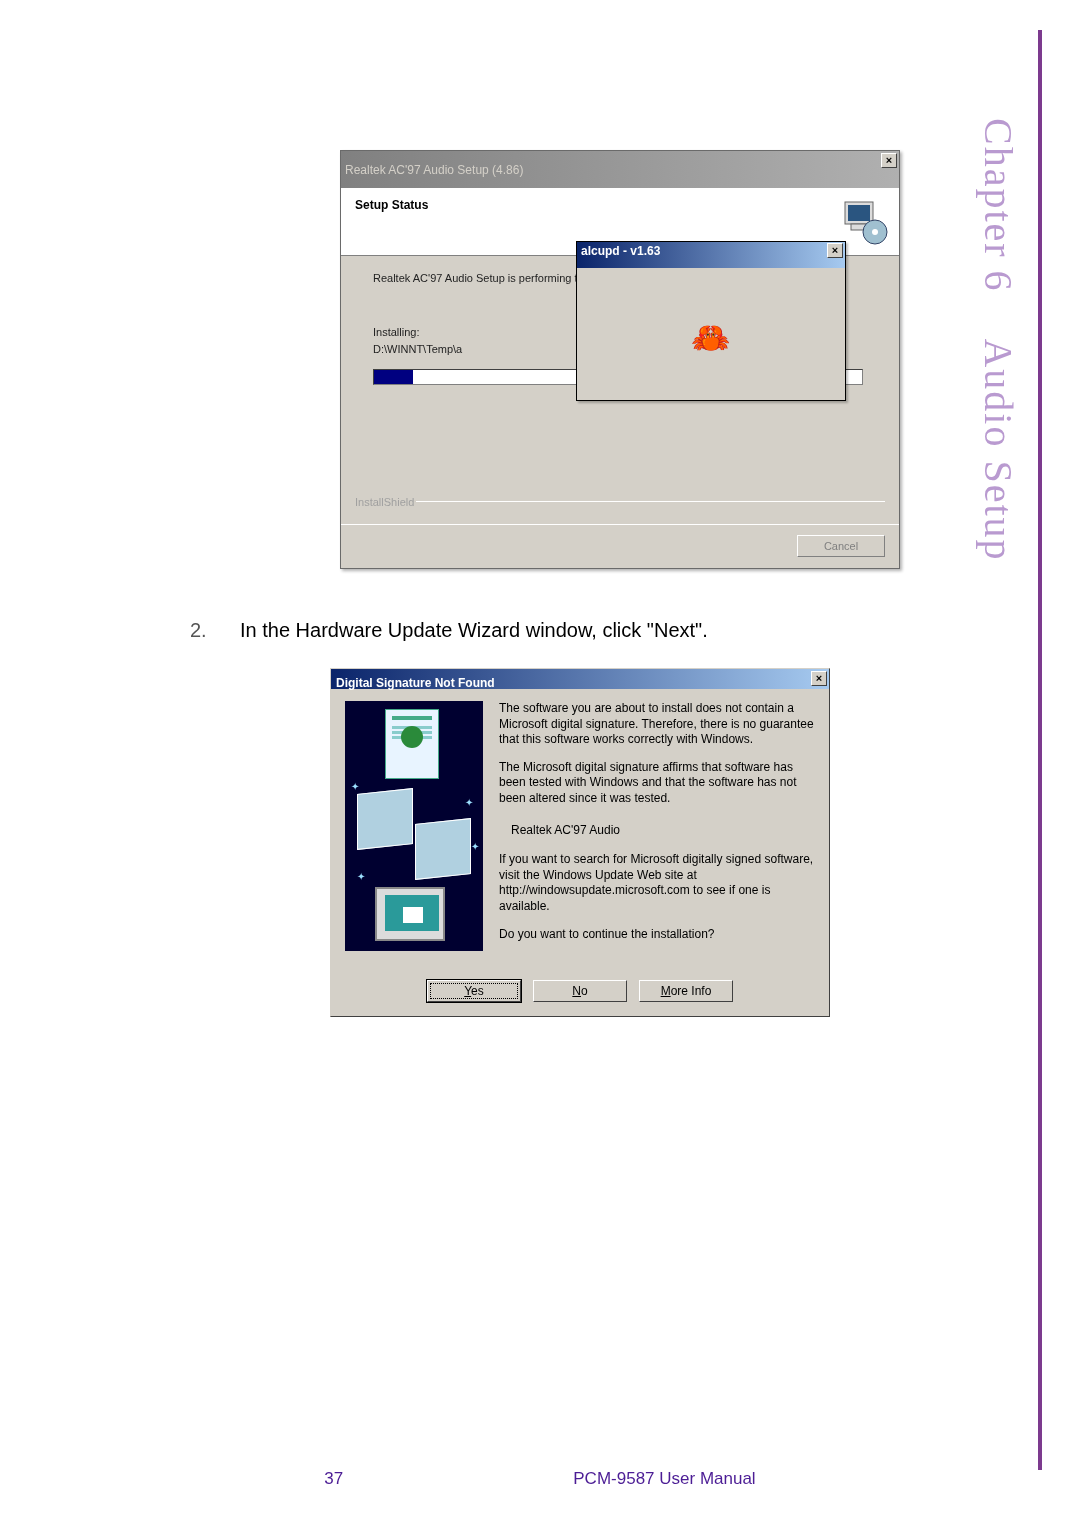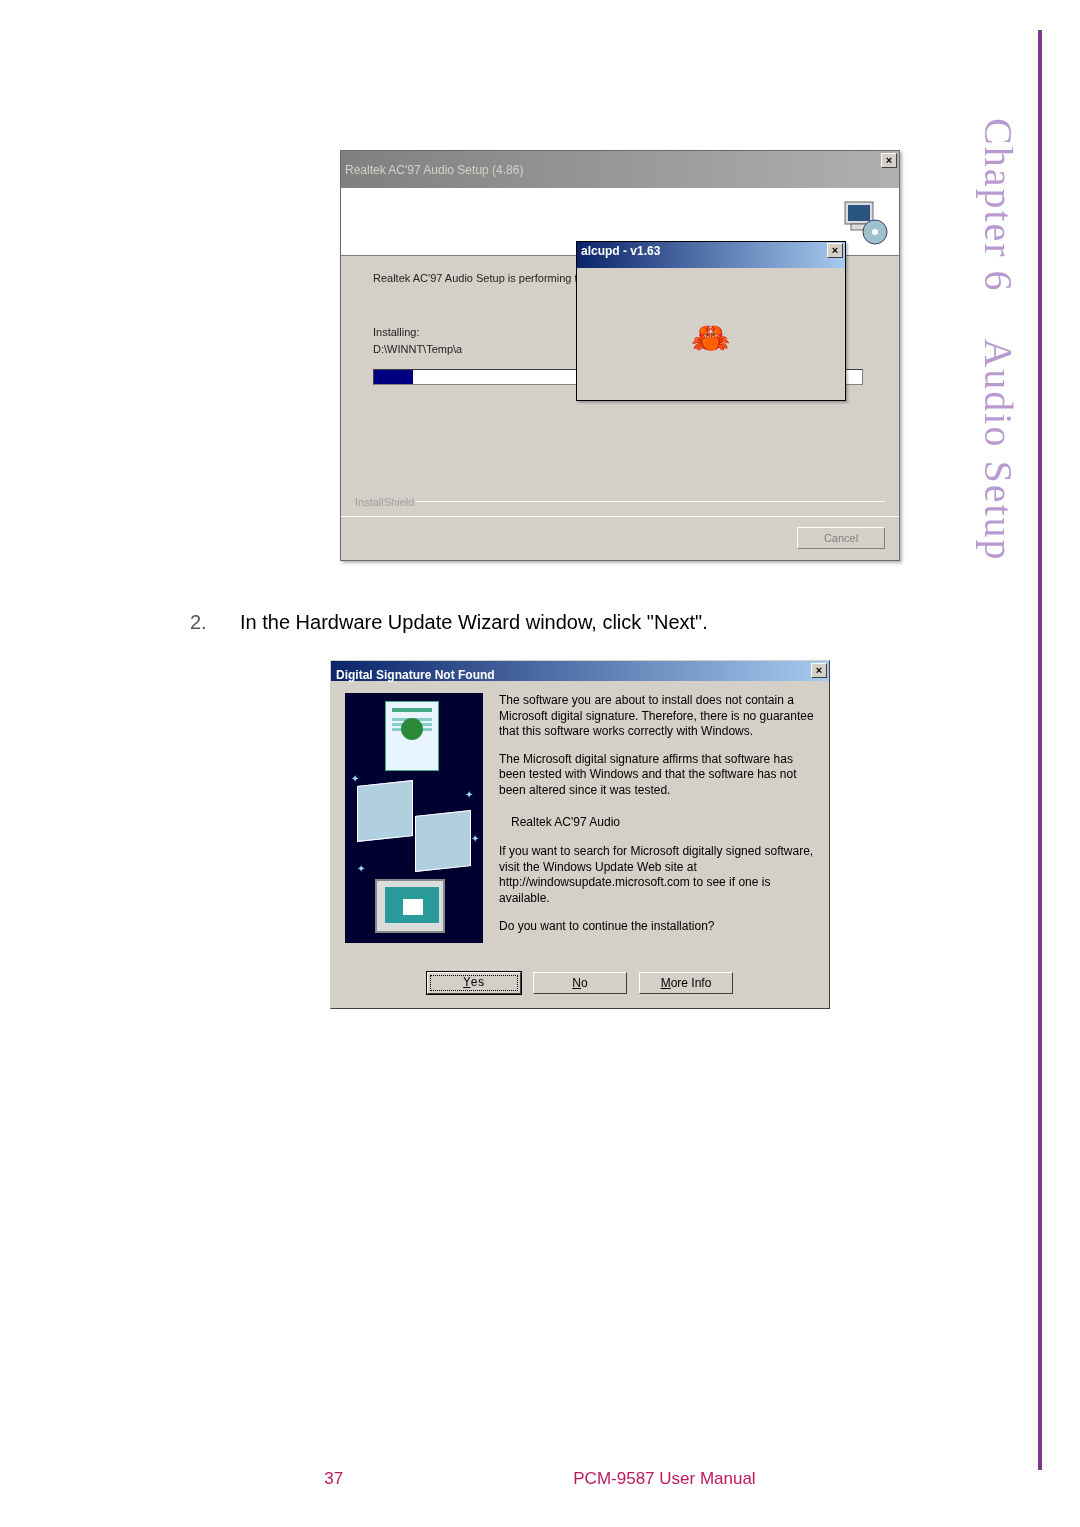--- a/index.html
+++ b/index.html
@@ -32,21 +32,21 @@
     white-space: pre;
   }
   .footer {
     position: absolute;
     bottom: 38px;
     width: 100%;
     display: flex;
     justify-content: center;
     gap: 230px;
     font-size: 17px;
-    color: #be185d;
+    color: #4c1d95;
   }
   .content {
     position: absolute;
     top: 150px;
     left: 190px;
     width: 760px;
   }
 
   
   .dialog1 {
@@ -148,20 +148,21 @@
     height: 1px;
     background: #a0a0a0;
     border-bottom: 1px solid #fff;
   }
   .d1-footer {
     border-top: 1px solid #fff;
     padding: 10px 14px;
     display: flex;
     justify-content: flex-end;
     height: 44px;
+    margin-top: 8px;
   }
   .d1-cancel {
     width: 88px;
     height: 22px;
     background: #d4d0c8;
     border: 1px solid #fff;
     border-right-color: #808080;
     border-bottom-color: #808080;
     color: #808080;
     font-size: 11px;
@@ -323,21 +324,20 @@
     background: #d4d0c8;
     border: 1px solid #fff;
     border-right-color: #404040;
     border-bottom-color: #404040;
     font-size: 12px;
     color: #000;
     position: relative;
   }
   .d2-btn.default {
     outline: 1px solid #000;
-    font-family: Liberation Mono, monospace;
   }
   .d2-btn .ul { text-decoration: underline; }
   .d2-btn.default::after {
     content: '';
     position: absolute;
     inset: 2px;
     border: 1px dotted #000;
   }
 </style>
 </head>
@@ -348,20 +348,21 @@
 <div class="chapter-title">Chapter 6    Audio Setup</div>
 
 <div class="content">
 
   <div class="dialog1">
     <div class="d1-titlebar">
       <span>Realtek AC'97 Audio Setup (4.86)</span>
       <div class="d1-close">×</div>
     </div>
     <div class="d1-header">
+      <div class="d1-header-title">Setup Status</div>
       <svg class="d1-header-icon" viewBox="0 0 48 48">
         <rect x="4" y="4" width="28" height="22" fill="#dcdcdc" stroke="#666"></rect>
         <rect x="7" y="7" width="22" height="16" fill="#2a5580"></rect>
         <rect x="10" y="26" width="16" height="6" fill="#dcdcdc" stroke="#666"></rect>
         <circle cx="34" cy="34" r="12" fill="#a0c0d0" stroke="#346"></circle>
         <circle cx="34" cy="34" r="3" fill="#fff"></circle>
       </svg>
     </div>
     <div class="d1-body">
       <div class="d1-status-line">Realtek AC'97 Audio Setup is performing the requested operations.</div>

